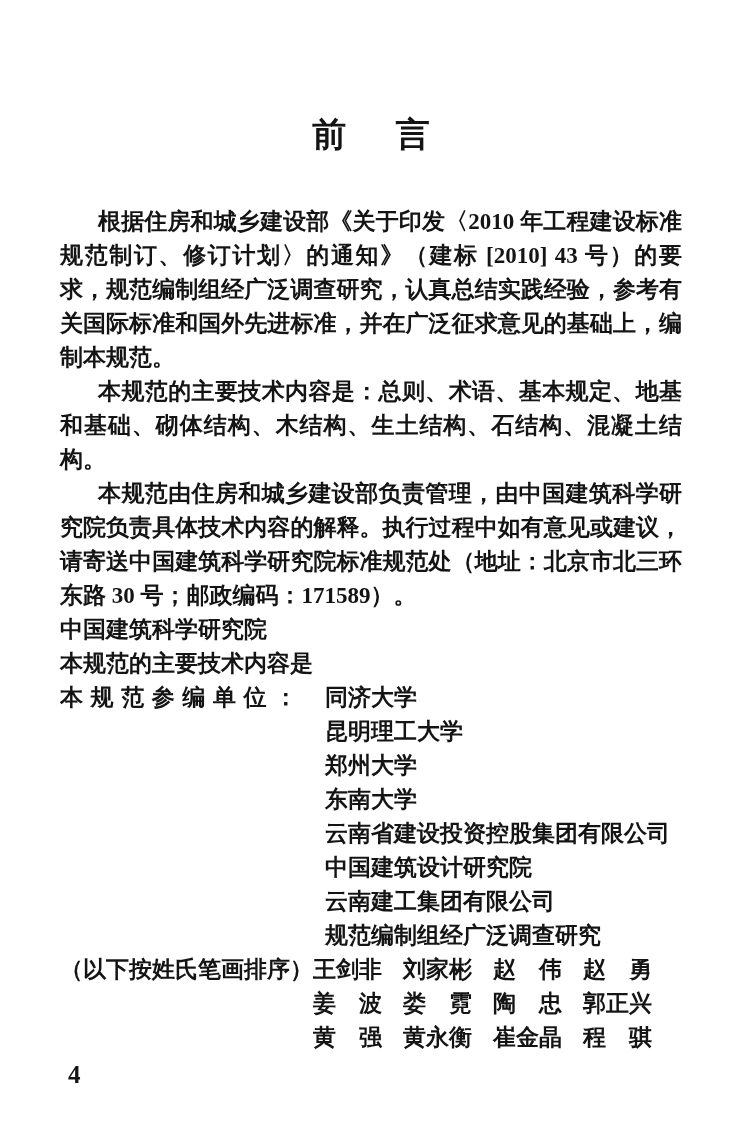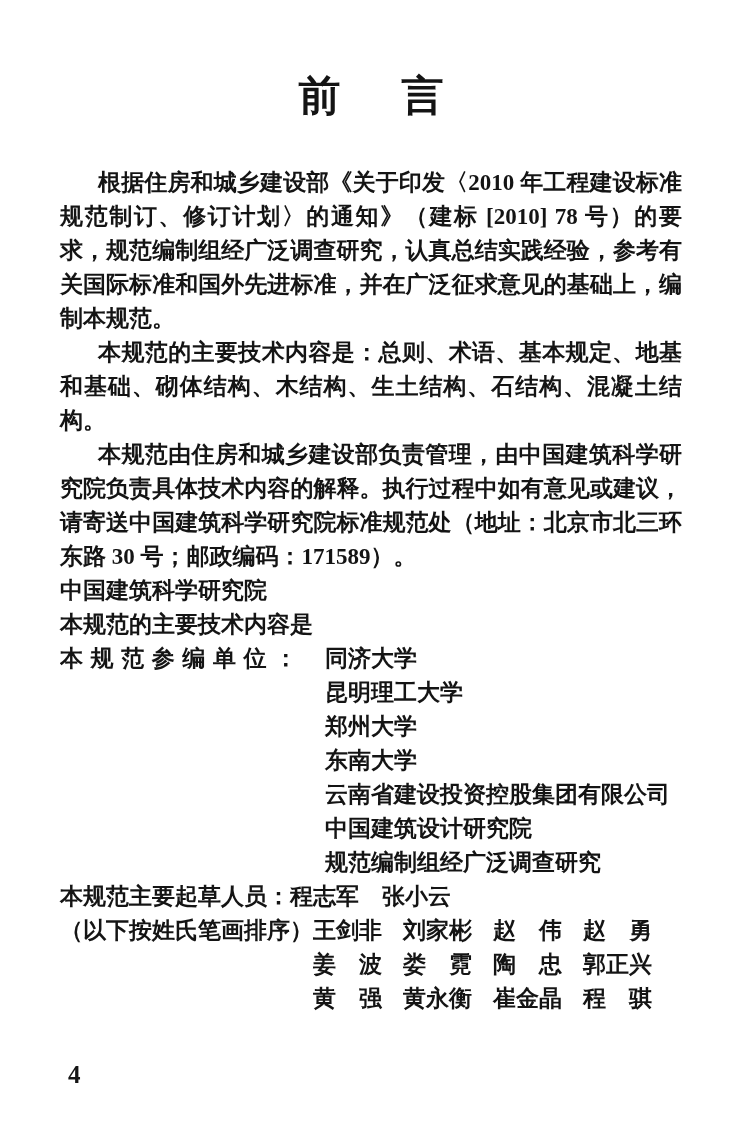--- a/index.html
+++ b/index.html
@@ -18,23 +18,23 @@
     overflow: hidden;
     box-sizing: border-box;
   }
   .content {
     position: absolute;
     left: 60px;
     top: 0;
     width: 622px;
   }
   .doc-title {
-    margin: 8px;
-    padding-top: 60px;
-    font-size: 42px;
+    margin: 0;
+    padding-top: 107px;
+    font-size: 34px;
     line-height: 56px;
     text-align: center;
     letter-spacing: 1.45em;
     text-indent: 1.45em;
     font-weight: 700;
   }
   .body-text {
     margin-top: 42px;
     font-size: 23px;
     line-height: 34px;
@@ -81,48 +81,45 @@
 </head>
 <body>
 
 <div class="page">
   <div class="content">
 
     <h1 class="doc-title">前言</h1>
 
     <div class="body-text">
 
-      <p class="para">根据住房和城乡建设部《关于印发〈2010 年工程建设标准规范制订、修订计划〉的通知》（建标 [2010] 78 号）的要求，规范编制组经广泛调查研究，认真总结实践经验，参考有关国际标准和国外先进标准，并在广泛征求意见的基础上，编制本规范。</p>
+      <p class="para">根据住房和城乡建设部《关于印发〈2010 年工程建设标准规范制订、修订计划〉的通知》（建标 [2010] 43 号）的要求，规范编制组经广泛调查研究，认真总结实践经验，参考有关国际标准和国外先进标准，并在广泛征求意见的基础上，编制本规范。</p>
       <p class="para">本规范的主要技术内容是：总则、术语、基本规定、地基和基础、砌体结构、木结构、生土结构、石结构、混凝土结构。</p>
       <p class="para">本规范由住房和城乡建设部负责管理，由中国建筑科学研究院负责具体技术内容的解释。执行过程中如有意见或建议，请寄送中国建筑科学研究院标准规范处（地址：北京市北三环东路 30 号；邮政编码：171589）。</p>
 
       <div class="unit-row">
         <div class="unit-items">
           <div class="unit-item">中国建筑科学研究院</div>
           <div class="unit-item">本规范的主要技术内容是</div>
         </div>
       </div>
 
       <div class="unit-row">
         <span class="unit-label fixed">本规范参编单位：</span>
         <div class="unit-items">
           <div class="unit-item">同济大学</div>
           <div class="unit-item">昆明理工大学</div>
           <div class="unit-item">郑州大学</div>
           <div class="unit-item">东南大学</div>
           <div class="unit-item">云南省建设投资控股集团有限公司</div>
           <div class="unit-item">中国建筑设计研究院</div>
+          <div class="unit-item">云南建工集团有限公司</div>
           <div class="unit-item">规范编制组经广泛调查研究</div>
         </div>
       </div>
 
-      <div class="unit-row">
-        <span class="unit-label">本规范主要起草人员：</span>
-        <div class="unit-items">程志军　张小云</div>
-      </div>
 
       <div class="unit-row">
         <span class="unit-label">（以下按姓氏笔画排序）</span>
         <div class="names-grid">
           <span class="name-cell">王剑非</span>
           <span class="name-cell">刘家彬</span>
           <span class="name-cell">赵　伟</span>
           <span class="name-cell">赵　勇</span>
           <span class="name-cell">姜　波</span>
           <span class="name-cell">娄　霓</span>

